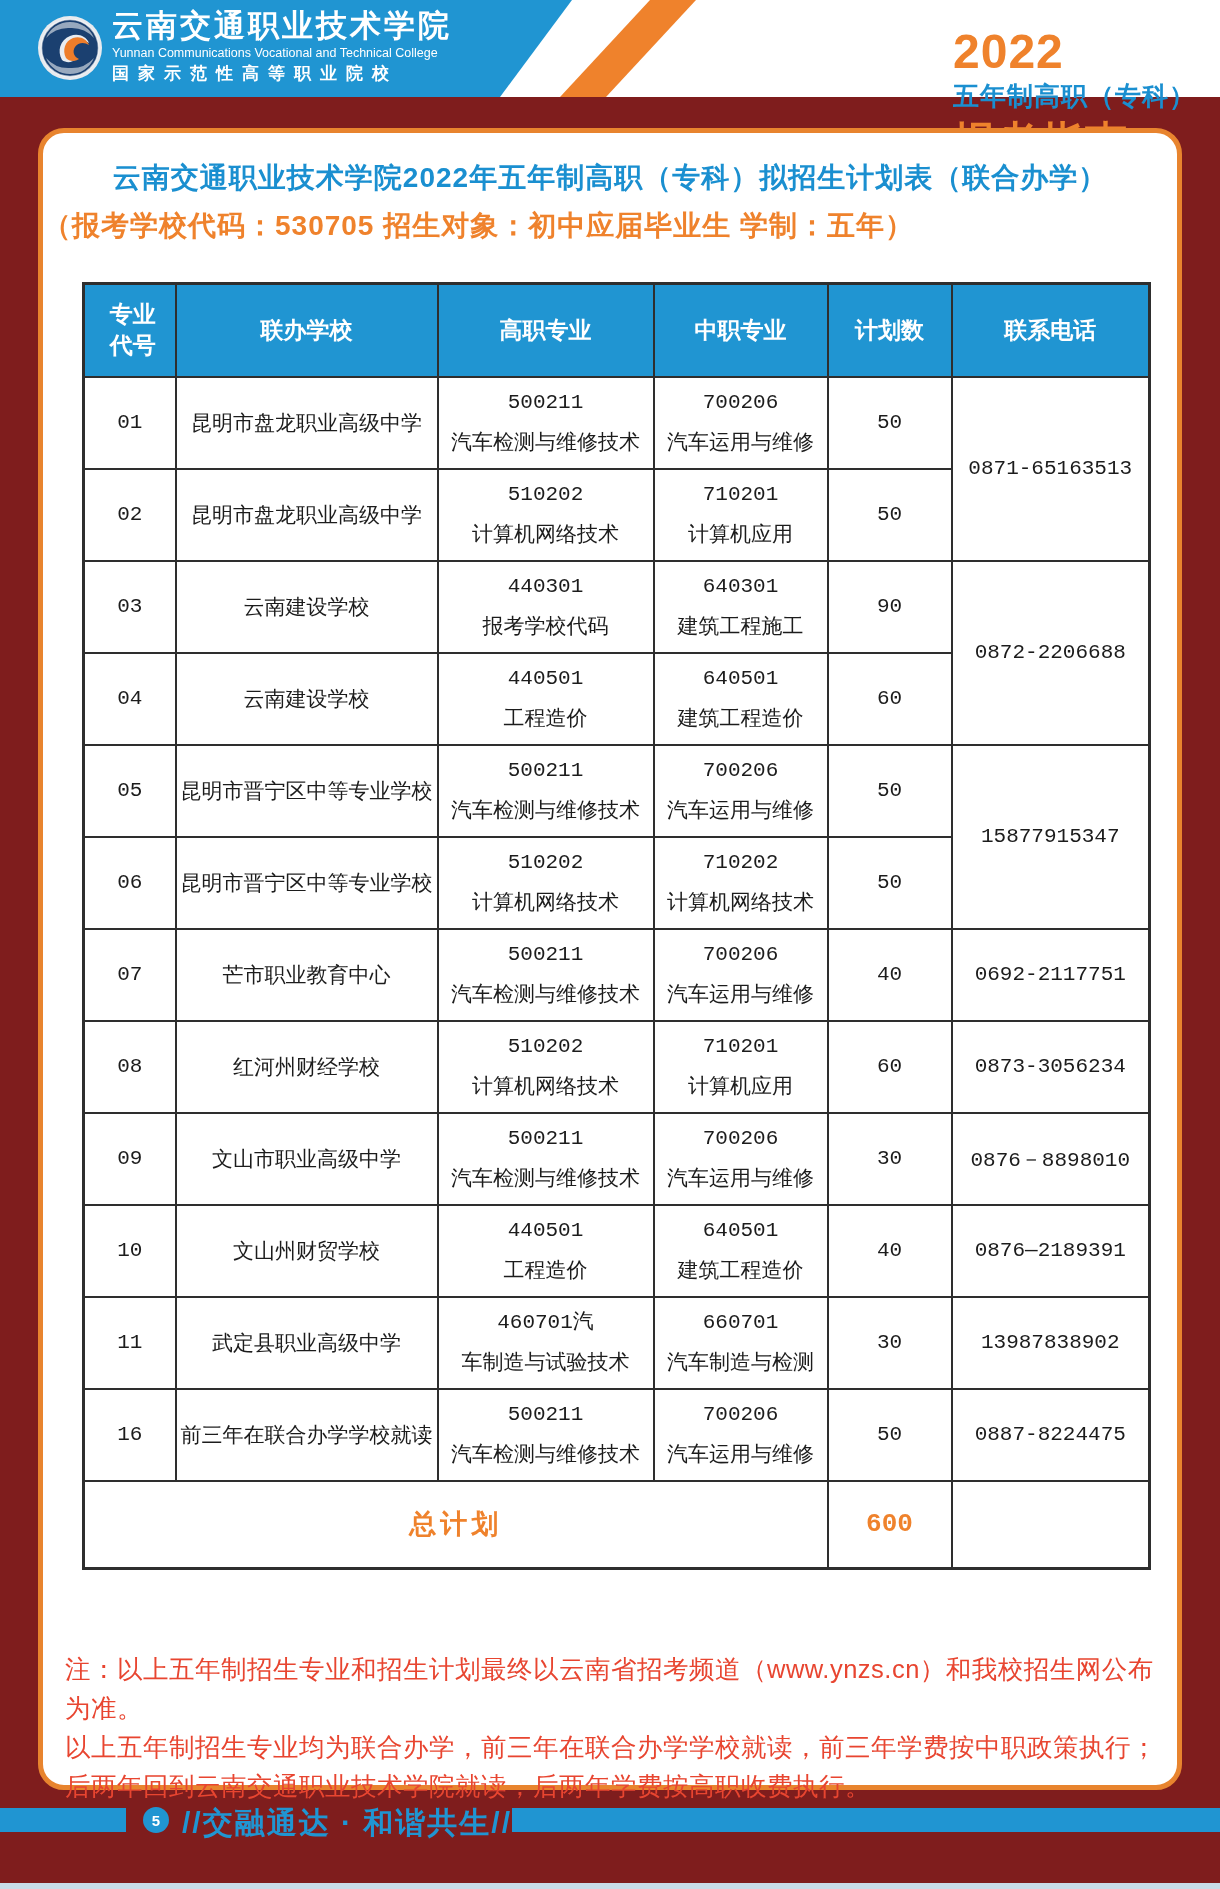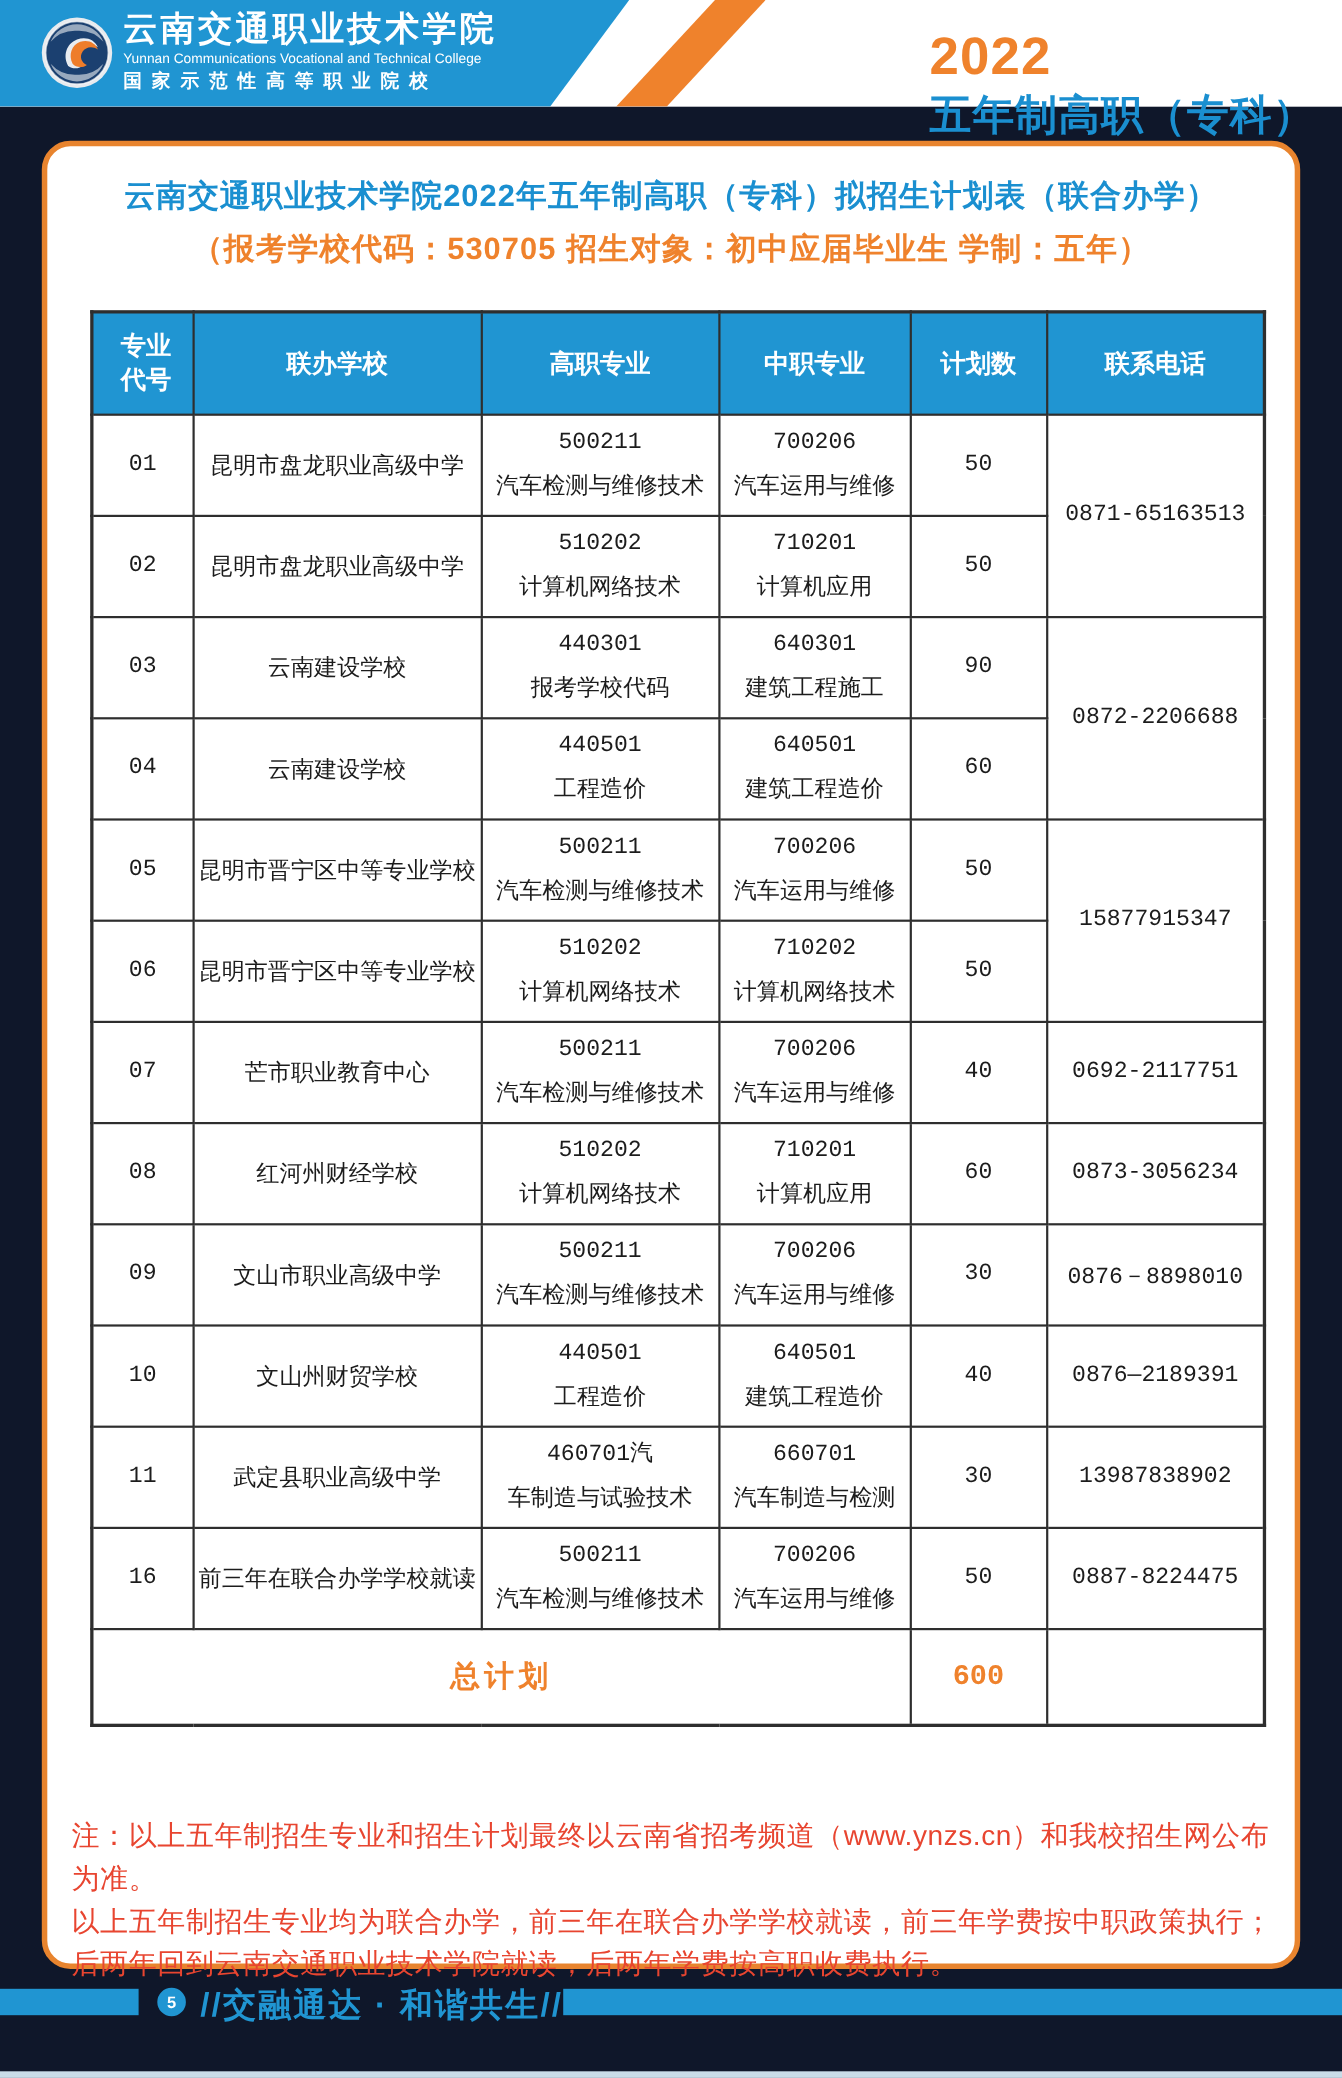--- a/index.html
+++ b/index.html
@@ -4,46 +4,46 @@
 <style>
   :root{
     --blue:#2095D2;
     --title-blue:#1A8FD0;
     --orange:#EF822C;
     --red:#E84530;
     --line:#2e2e2e;
   }
   *{box-sizing:border-box;margin:0;padding:0;}
   body{margin:0;background:#fff;font-family:"Liberation Sans",sans-serif;}
-  .page{position:relative;width:1220px;height:1889px;background:#0f172a;overflow:hidden;}
+  .page{position:relative;width:1220px;height:1889px;background:#7f1d1d;overflow:hidden;}
 
   
   .banner{position:absolute;top:0;left:0;width:1220px;height:97px;background:#fff;}
   .banner-blue{position:absolute;top:0;left:0;width:1220px;height:97px;
     background:var(--blue,#2095D2);
     clip-path:polygon(0 0,572px 0,500px 100%,0 100%);}
   .banner-orange{position:absolute;top:0;left:0;width:1220px;height:97px;
     background:var(--orange,#EF822C);
     clip-path:polygon(650px 0,696px 0,606px 100%,560px 100%);}
   .logo-wrap{position:absolute;top:14px;left:36px;width:68px;height:68px;}
   .college-block{position:absolute;top:9px;left:112px;color:#fff;}
   .college-name{font-size:31px;font-weight:bold;letter-spacing:3px;line-height:34px;}
   .college-en{font-size:12.5px;line-height:16px;margin-top:2px;}
   .college-tag{font-size:17px;font-weight:bold;letter-spacing:9px;line-height:22px;margin-top:2px;}
   .guide-group{position:absolute;top:24px;right:26px;display:flex;align-items:baseline;flex-direction:column;}
   .guide-year{color:var(--orange,#EF822C);font-size:48px;font-weight:800;letter-spacing:1px;}
-  .guide-sub{color:var(--title-blue,#1A8FD0);font-size:38px;font-weight:800;margin-left:4px;letter-spacing:1px;}
+  .guide-sub{color:var(--title-blue,#1A8FD0);font-size:26px;font-weight:800;margin-left:4px;letter-spacing:1px;}
   .guide-label{color:var(--orange,#EF822C);font-size:42px;font-weight:800;margin-left:6px;letter-spacing:2px;}
 
   
   .card{position:absolute;top:128px;left:38px;width:1144px;height:1662px;
     border:5px solid #E8842E;border-radius:26px;background:#fff;}
   .card-title1{margin-top:26px;text-align:center;color:var(--title-blue,#1A8FD0);
     font-size:28px;font-weight:bold;letter-spacing:1px;}
-  .card-title2{margin-top:10px;text-align:center;color:var(--orange,#EF822C);
+  .card-title2{margin-top:10px;color:var(--orange,#EF822C);
     font-size:28px;font-weight:bold;letter-spacing:1px;}
 
   
   .table-wrap{position:absolute;top:149px;left:39px;width:1066px;}
   table.plan{border-collapse:collapse;table-layout:fixed;width:1066px;
     border:3px solid var(--line,#2e2e2e);}
   table.plan th,table.plan td{border:2px solid var(--line,#2e2e2e);text-align:center;vertical-align:middle;}
   table.plan thead th{background:var(--blue,#2095D2);color:#fff;font-size:23px;font-weight:bold;height:93px;line-height:31px;}
   table.plan thead th .wrap2{display:inline-block;width:52px;text-align:right;}
   table.plan tbody td{height:92px;font-size:21px;color:#1c1c1c;}

